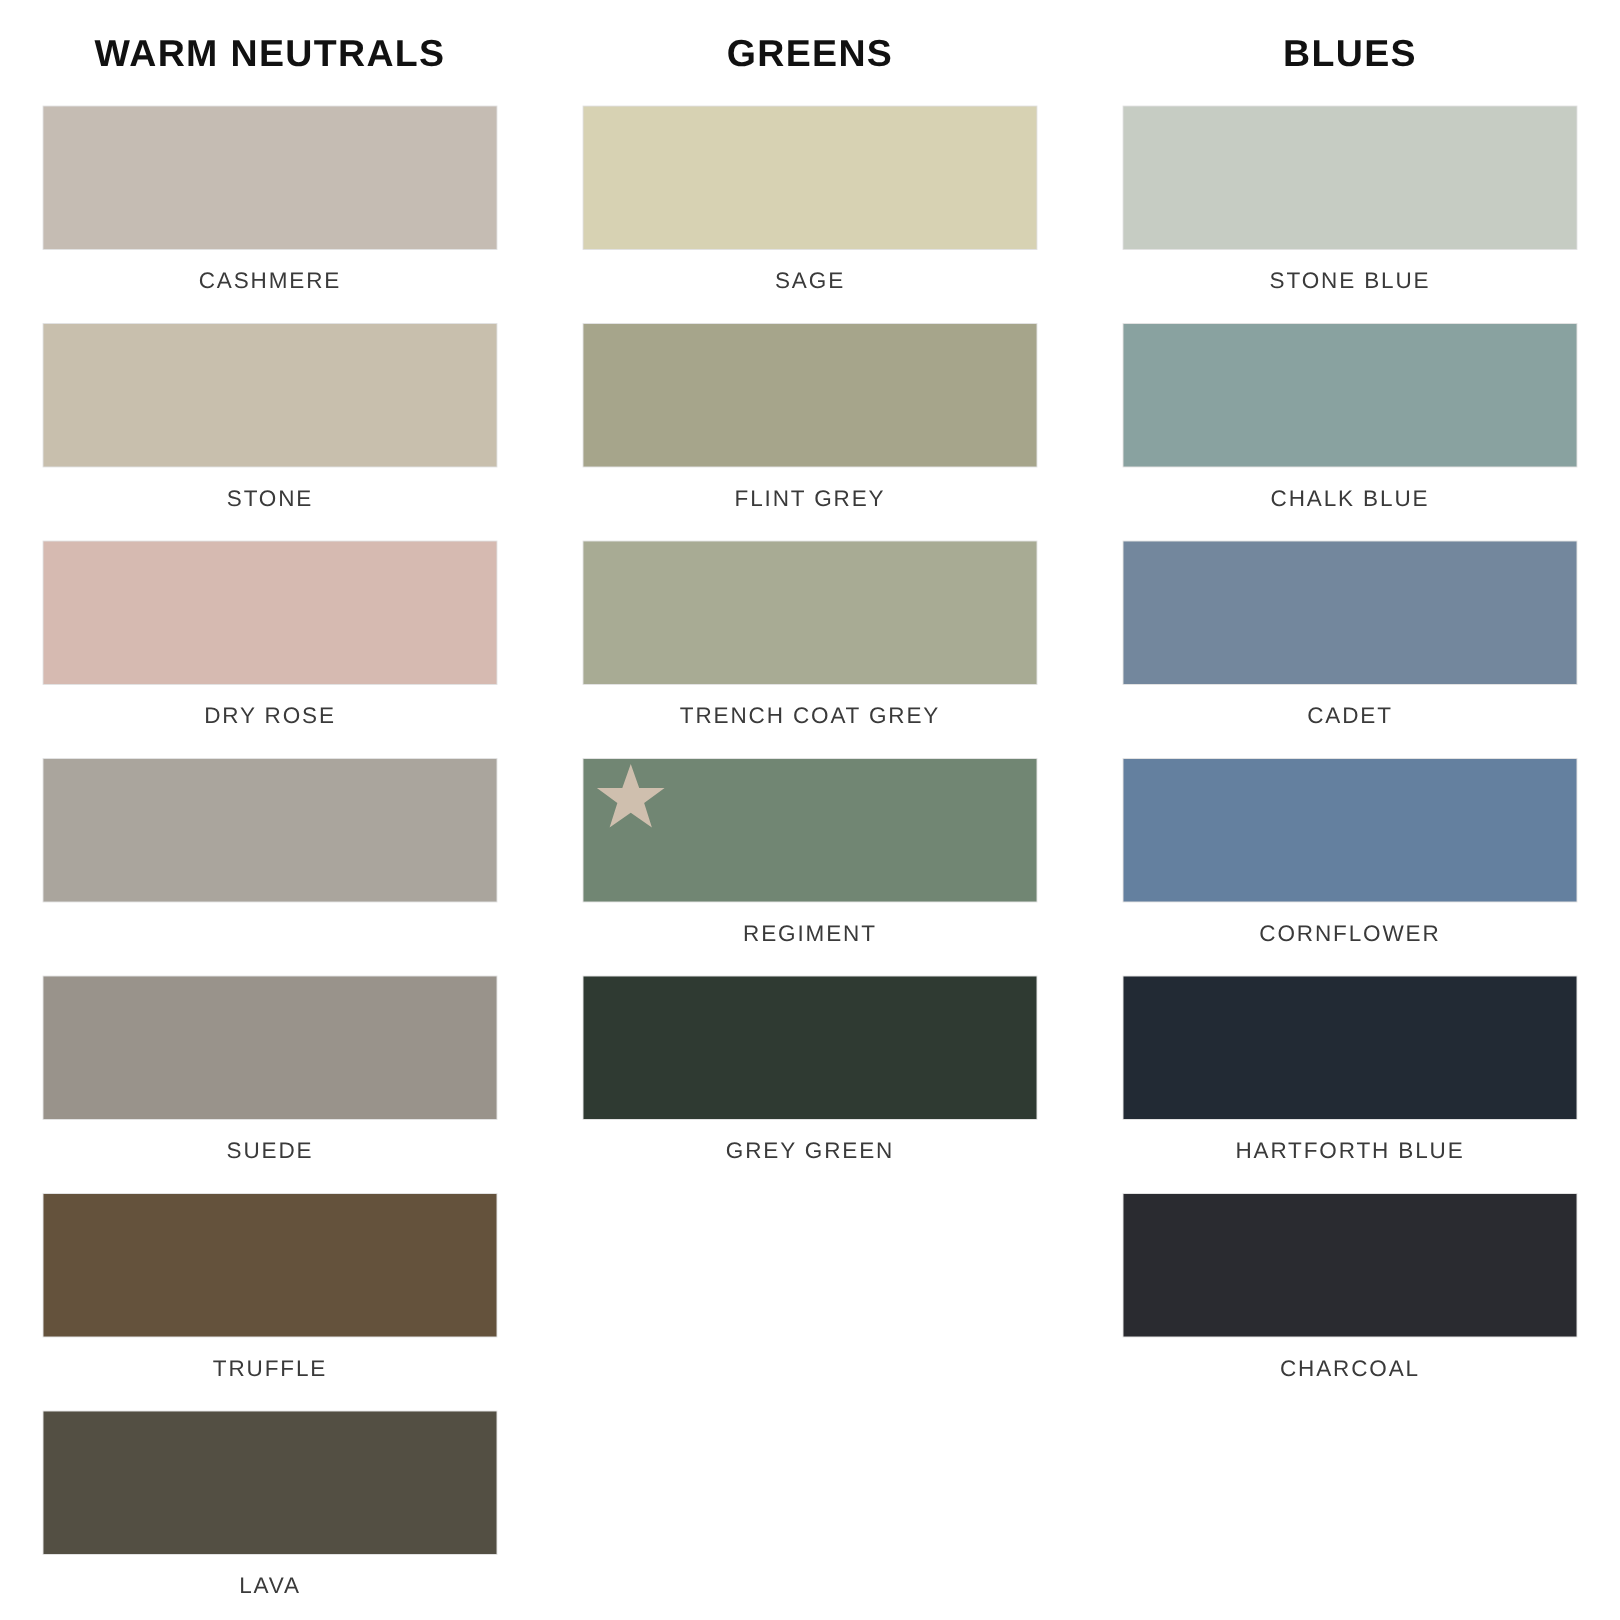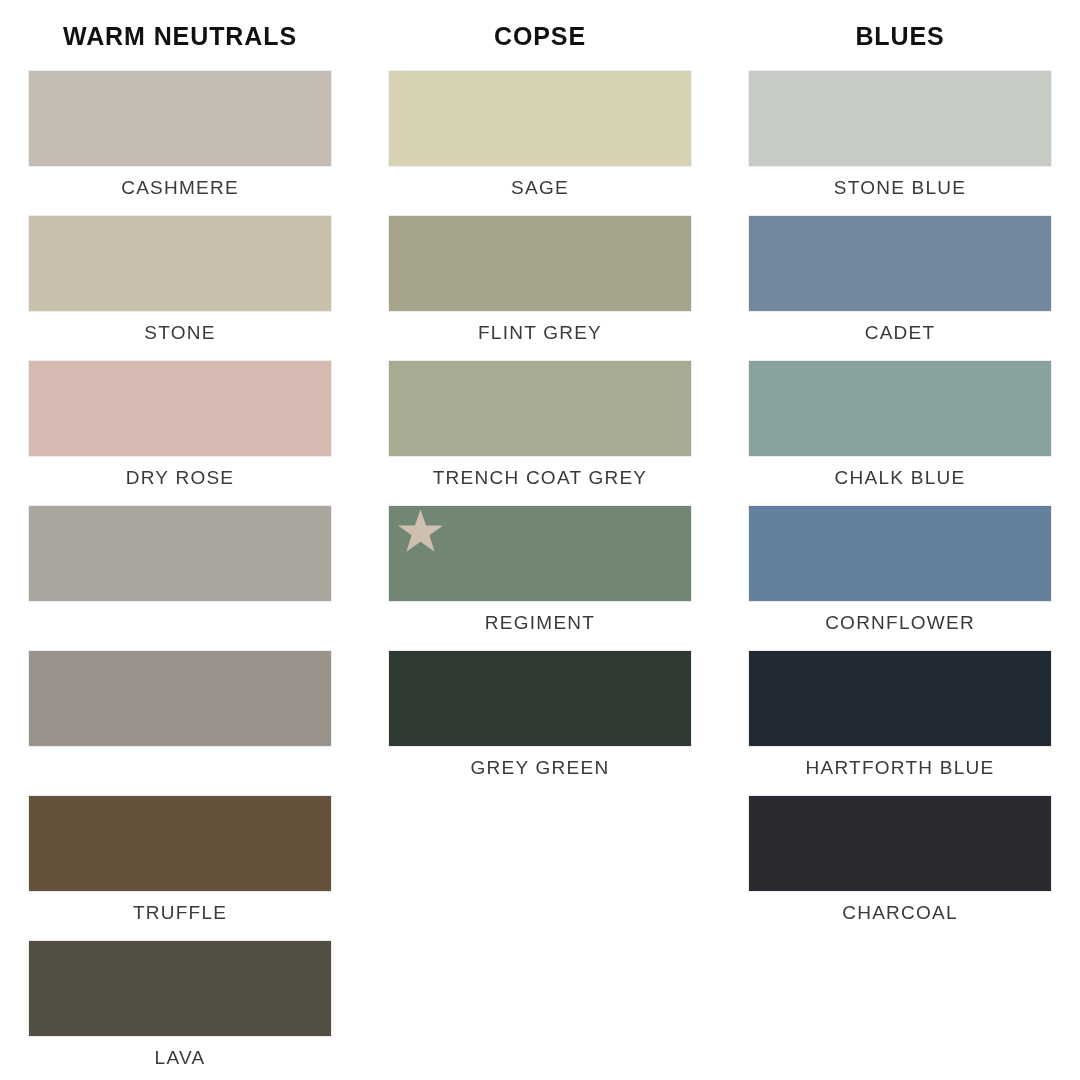--- a/index.html
+++ b/index.html
@@ -71,21 +71,21 @@
     position: relative;
     width: 302px;
     height: 95px;
     margin: 0 auto;
     box-shadow: 0 0 0 0.6px rgba(150,150,150,0.30);
   }
 
   .swatch-label {
     margin-top: 13px;
     text-align: center;
-    font-size: 19px;
+    font-size: 15px;
     font-weight: 300;
     letter-spacing: 1.25px;
     color: #3a3a3a;
     line-height: 18px;
     white-space: nowrap;
   }
 
   
   .star-marker {
     position: absolute;
@@ -115,33 +115,34 @@
           </div>
           <div class="swatch-row">
             <div class="swatch-chip" style="background: rgb(214, 186, 177);"></div>
             <div class="swatch-label">DRY ROSE</div>
           </div>
           <div class="swatch-row">
             <div class="swatch-chip" style="background: rgb(170, 165, 157);"></div>
           </div>
           <div class="swatch-row">
             <div class="swatch-chip" style="background: rgb(153, 147, 139);"></div>
+            <div class="swatch-label">SUEDE</div>
           </div>
           <div class="swatch-row">
             <div class="swatch-chip" style="background: rgb(100, 82, 60);"></div>
             <div class="swatch-label">TRUFFLE</div>
           </div>
           <div class="swatch-row">
             <div class="swatch-chip" style="background: rgb(83, 79, 67);"></div>
             <div class="swatch-label">LAVA</div>
           </div>
         </div>
       </div>
       <div class="column">
-        <div class="col-title">COPSE</div>
+        <div class="col-title">GREENS</div>
         <div class="swatch-list">
           <div class="swatch-row">
             <div class="swatch-chip" style="background: rgb(215, 210, 179);"></div>
             <div class="swatch-label">SAGE</div>
           </div>
           <div class="swatch-row">
             <div class="swatch-chip" style="background: rgb(166, 165, 139);"></div>
             <div class="swatch-label">FLINT GREY</div>
           </div>
           <div class="swatch-row">
@@ -165,26 +166,26 @@
         </div>
       </div>
       <div class="column">
         <div class="col-title">BLUES</div>
         <div class="swatch-list">
           <div class="swatch-row">
             <div class="swatch-chip" style="background: rgb(198, 204, 195);"></div>
             <div class="swatch-label">STONE BLUE</div>
           </div>
           <div class="swatch-row">
+            <div class="swatch-chip" style="background: rgb(137, 162, 160);"></div>
+            <div class="swatch-label">CHALK BLUE</div>
+          </div>
+          <div class="swatch-row">
             <div class="swatch-chip" style="background: rgb(115, 135, 157);"></div>
             <div class="swatch-label">CADET</div>
-          </div>
-          <div class="swatch-row">
-            <div class="swatch-chip" style="background: rgb(137, 162, 160);"></div>
-            <div class="swatch-label">CHALK BLUE</div>
           </div>
           <div class="swatch-row">
             <div class="swatch-chip" style="background: rgb(100, 128, 159);"></div>
             <div class="swatch-label">CORNFLOWER</div>
           </div>
           <div class="swatch-row">
             <div class="swatch-chip" style="background: rgb(34, 42, 52);"></div>
             <div class="swatch-label">HARTFORTH BLUE</div>
           </div>
           <div class="swatch-row">

